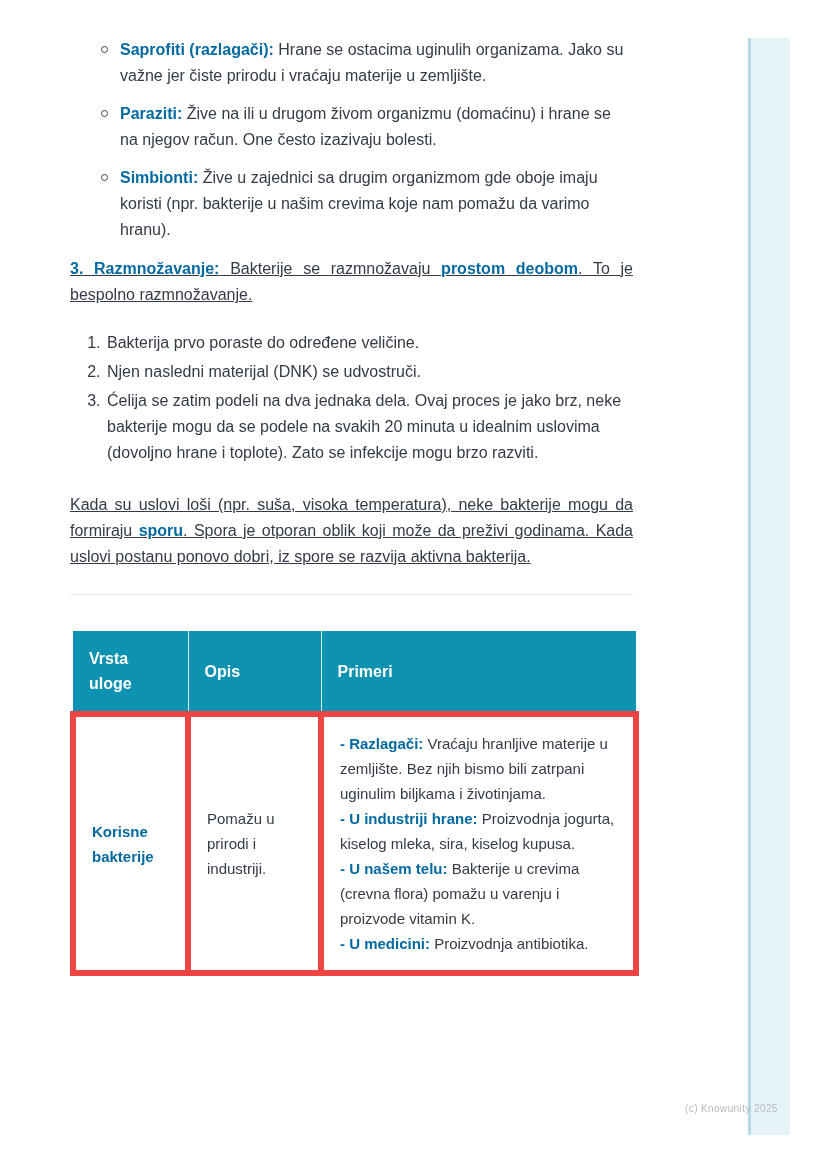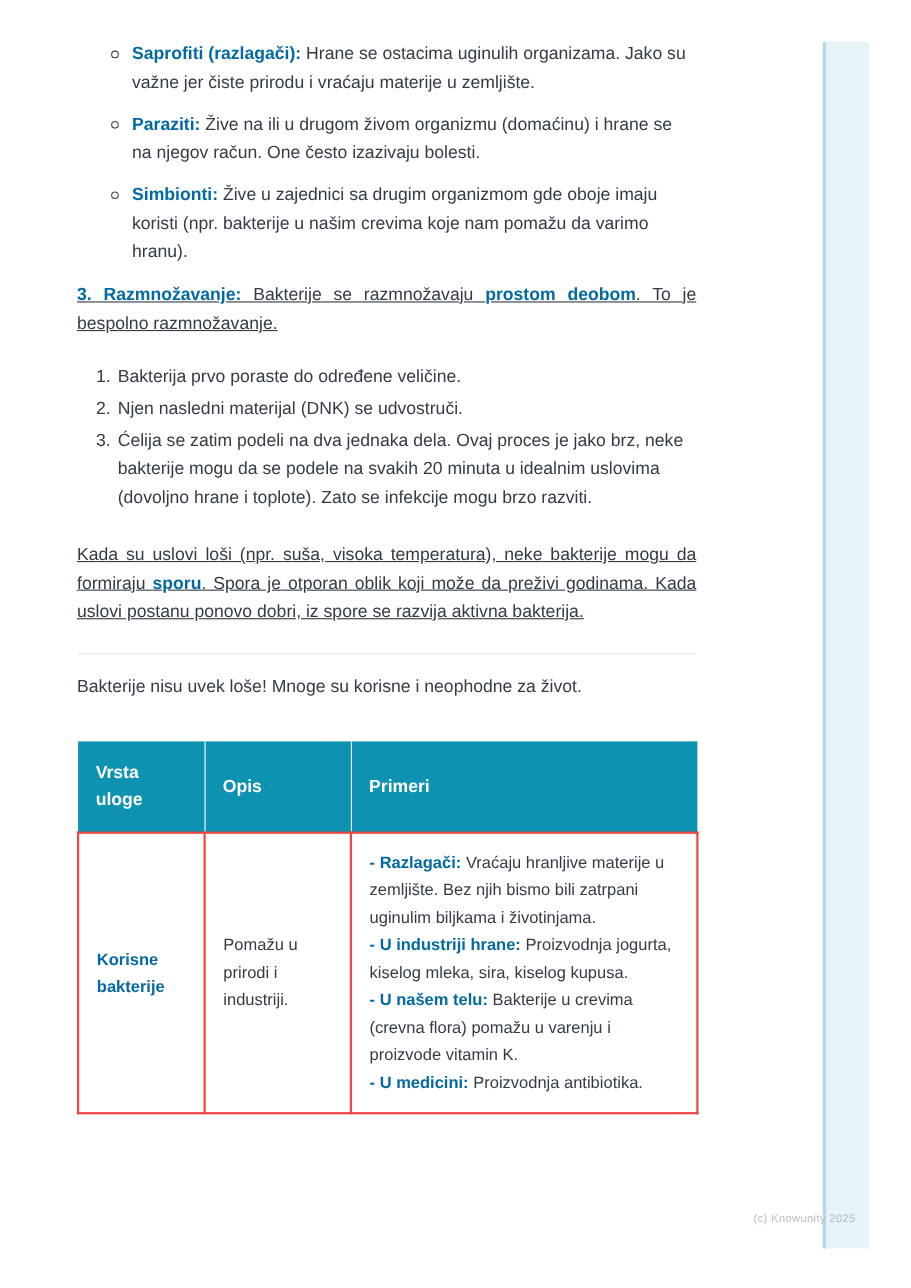--- a/index.html
+++ b/index.html
@@ -106,21 +106,21 @@
     font-weight: 600;
     font-size: 16px;
     text-align: left;
     vertical-align: middle;
     padding: 14px 16px;
     height: 83px;
     border-left: 1px solid rgba(255,255,255,0.85);
   }
   .roles-table th:first-child { border-left: none; }
   .roles-table td {
-    border: 2px solid #ef4444;
+    border: 6px solid #ef4444;
     padding: 14px 16px;
     vertical-align: middle;
     color: #333b46;
   }
   .roles-table tr.row-even td { background: #f8f9fa; }
   .roles-table td.role-cell { font-weight: 700; color: #0369a1; }
   .roles-table tr.row-clipped td { height: 87px; vertical-align: top; padding-top: 17px; }
   .example-line { display: block; }
 </style>
 </head>
@@ -162,21 +162,20 @@
     </ol>
 
     <p class="para justified spore-para">
       <span>Kada su uslovi loši (npr. suša, visoka temperatura), neke bakterije mogu da formiraju</span>
       <strong>sporu</strong><span>. Spora je otporan oblik koji može da preživi godinama. Kada uslovi postanu ponovo dobri, iz spore se razvija aktivna bakterija.</span>
     </p>
 
     <hr class="divider">
 
 
-    <p class="section-intro">Bakterije nisu uvek loše! Mnoge su korisne i neophodne za život.</p>
 
     <table class="roles-table">
       <colgroup>
           <col class="c1">
           <col class="c2">
           <col class="c3">
         </colgroup>
       <thead>
         <tr>
           <th>Vrsta uloge</th>

